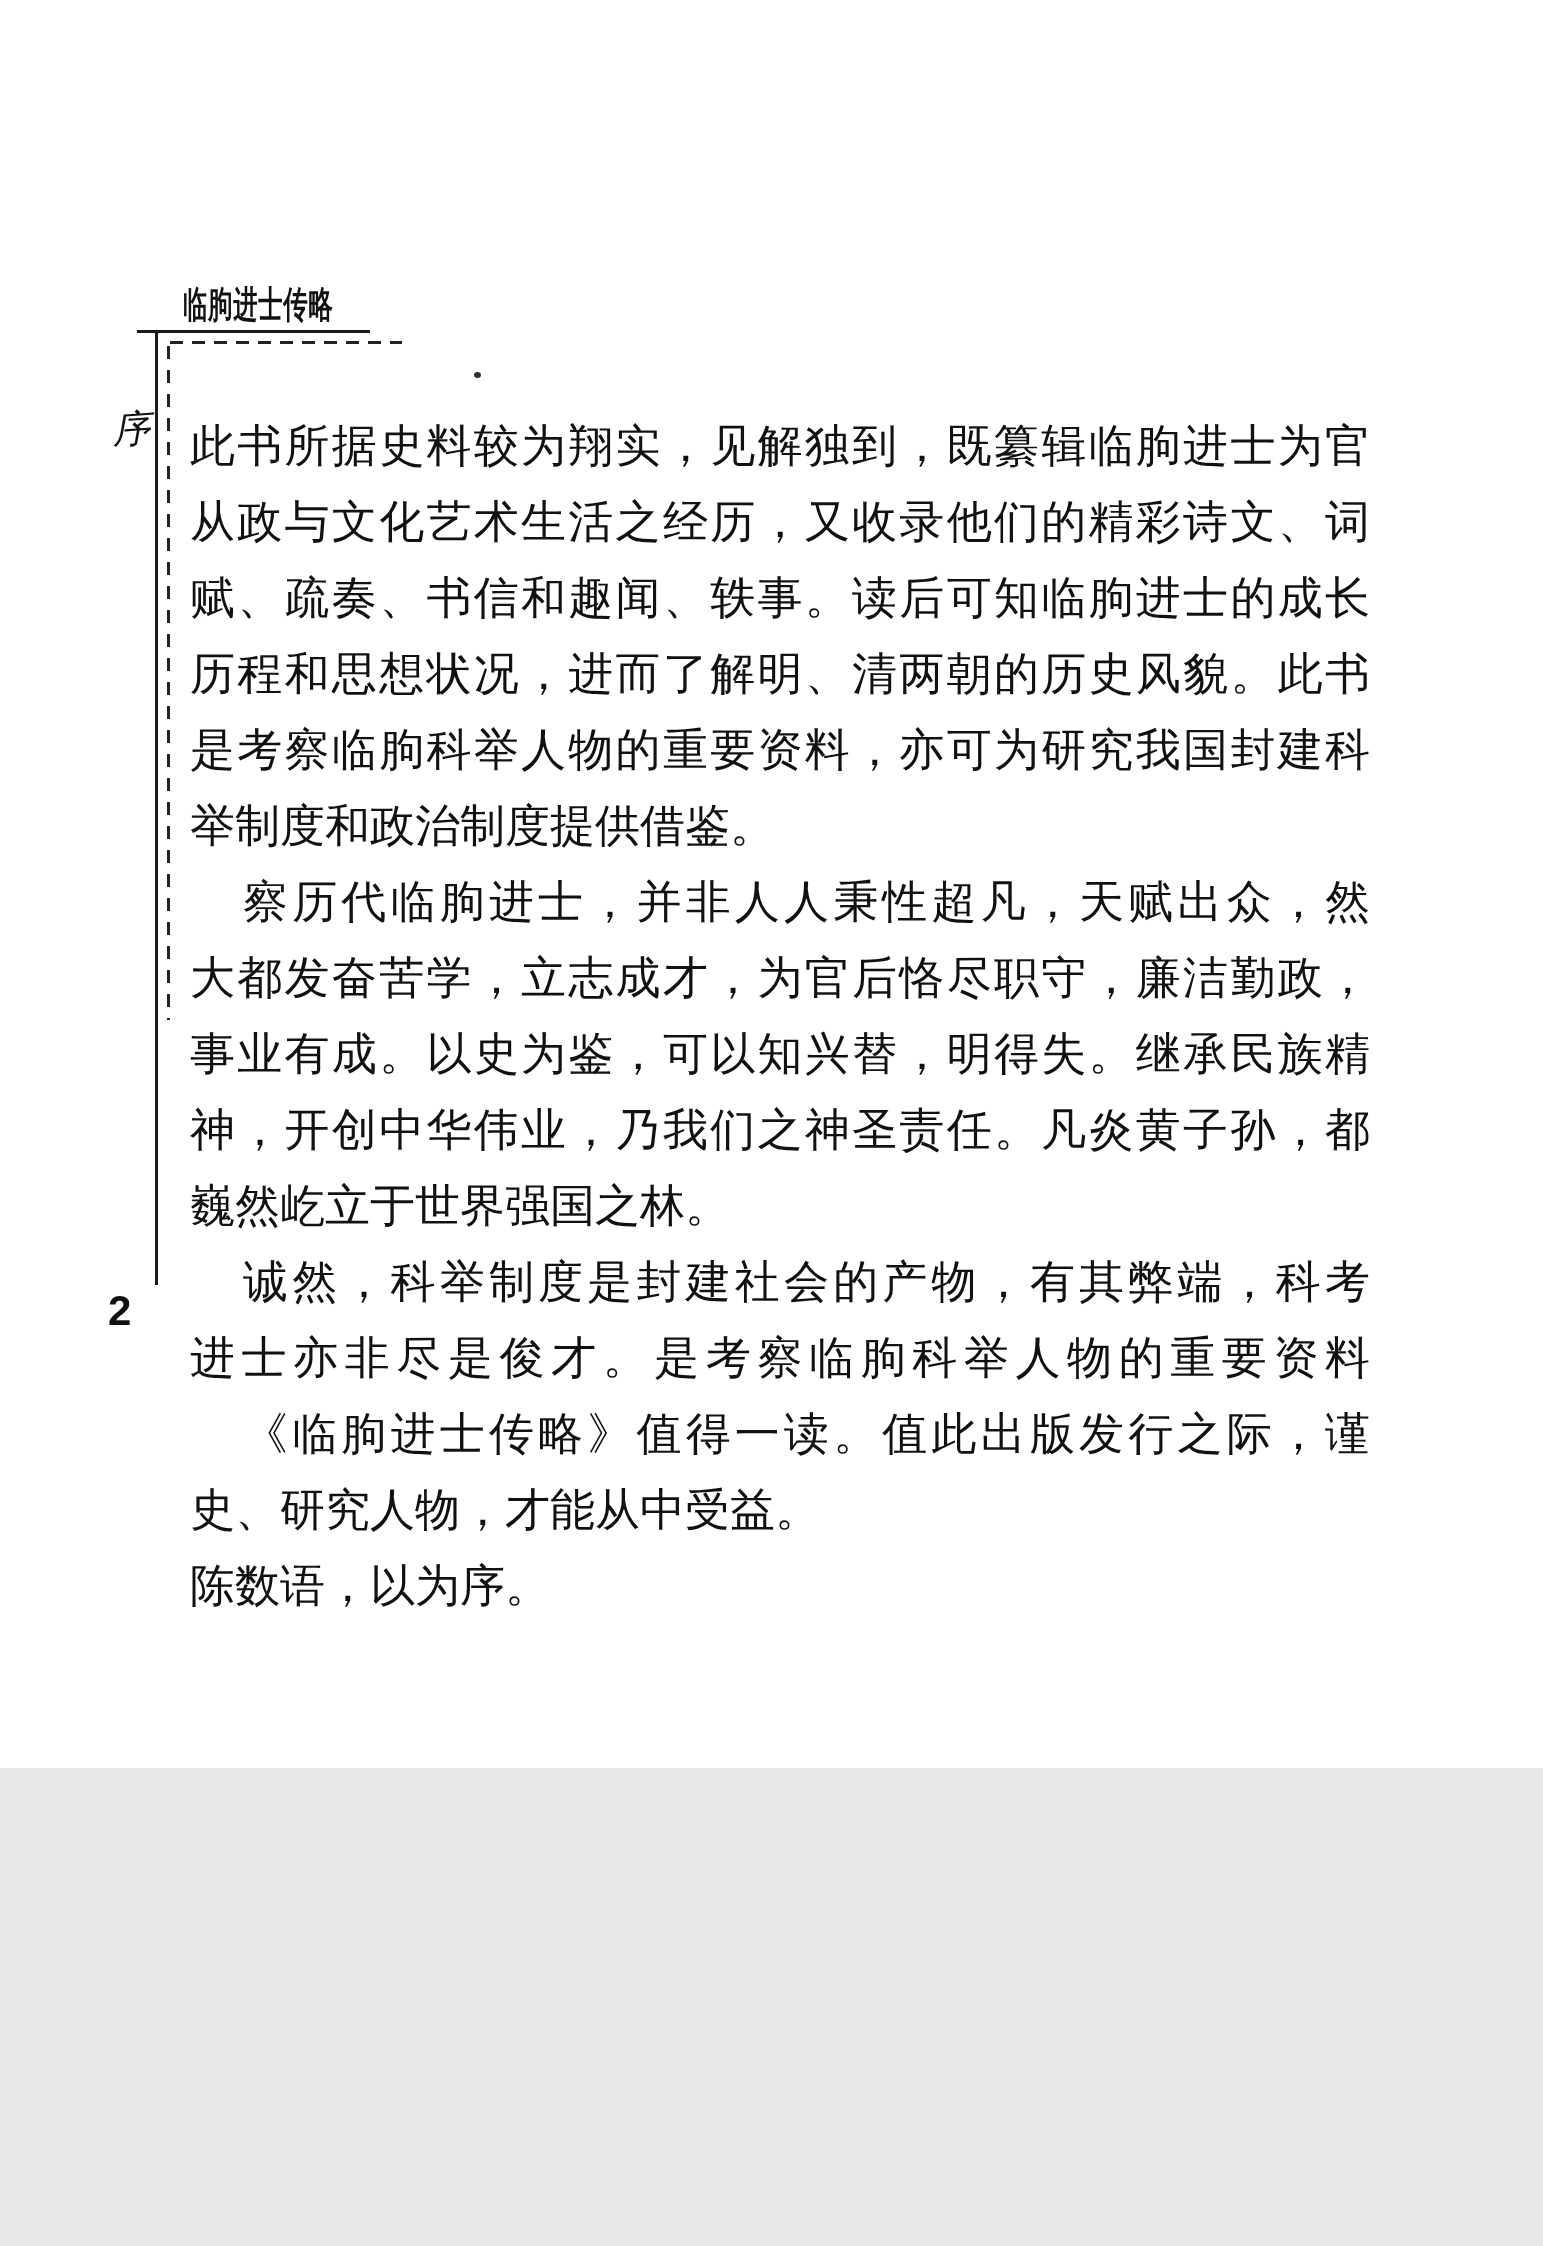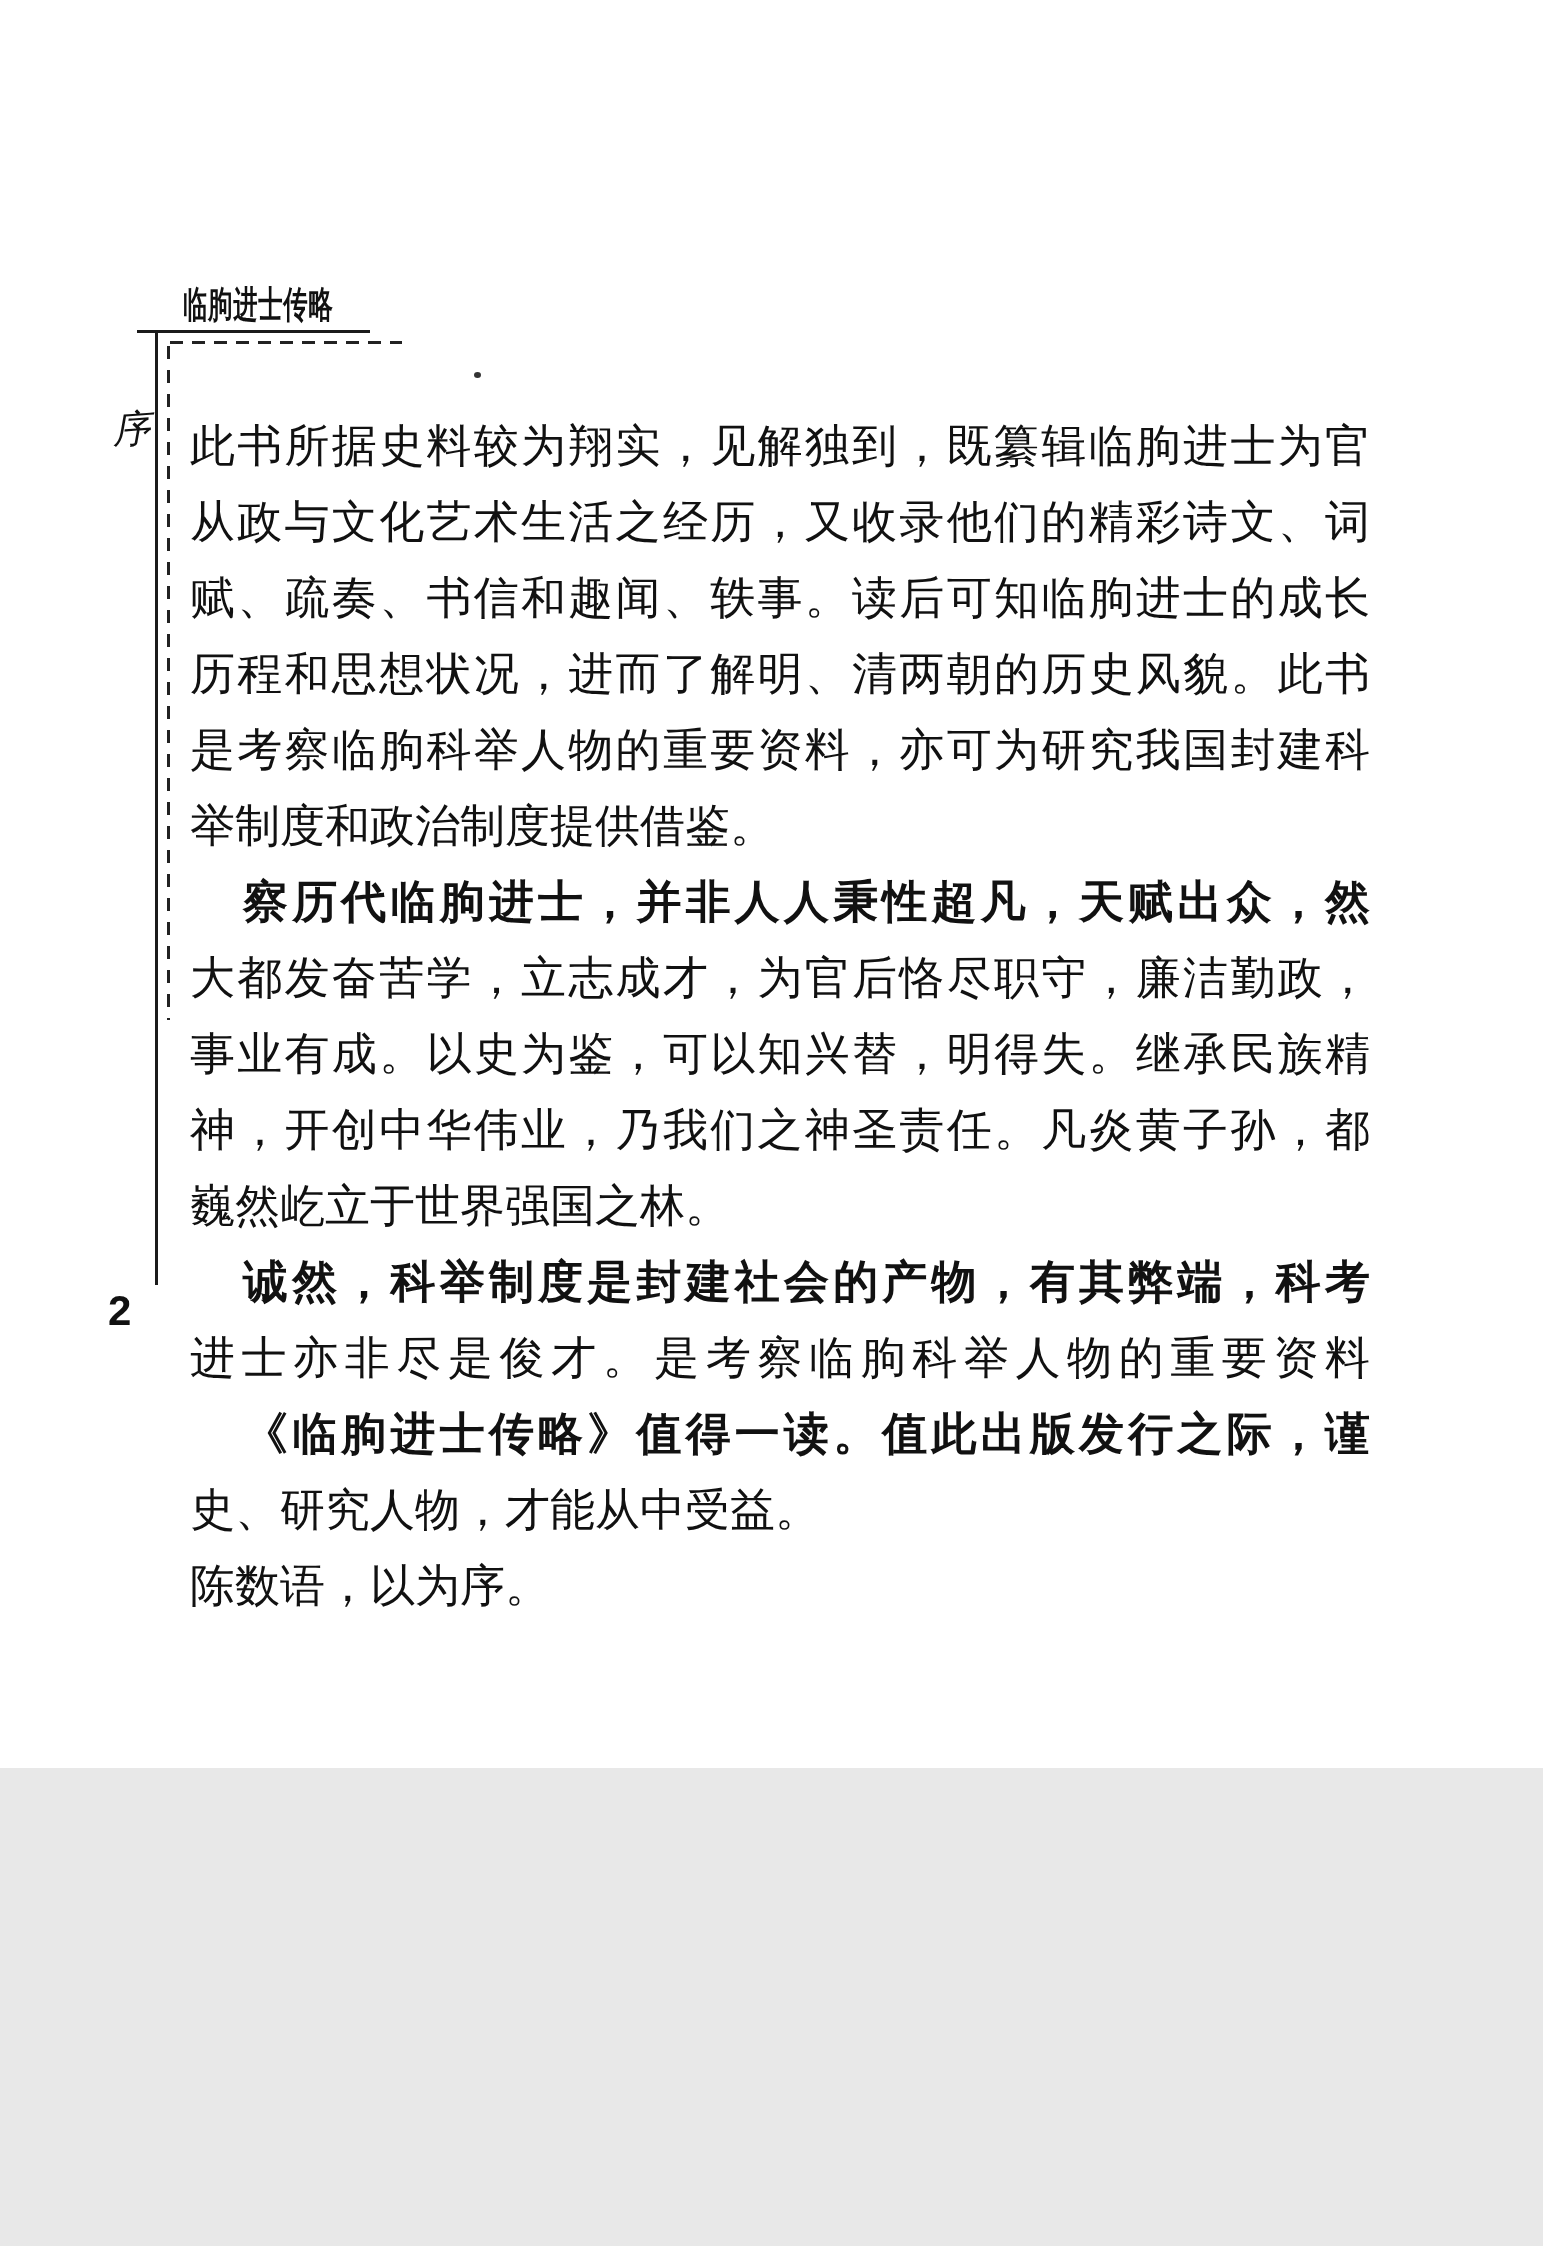--- a/index.html
+++ b/index.html
@@ -54,21 +54,21 @@
   }
   .bline{
     height:76px;line-height:76px;font-size:45px;
     white-space:normal;overflow:visible;
   }
   .bline.fill{
     text-align:justify;
     text-align-last:justify;
     text-justify:inter-character;
   }
-  .bline.ind{padding-left:53px;font-weight:bold;}
+  .bline.ind{padding-left:53px;}
   
   .sig{
     position:absolute;left:940px;top:1858px;width:340px;
     text-align:center;
   }
   .sig-author{font-size:58px;line-height:58px;}
   .sig-date{font-size:41px;line-height:50px;margin-top:26px;white-space:nowrap;}
   
   .speck{
     position:absolute;left:474px;top:372px;width:7px;height:6px;

